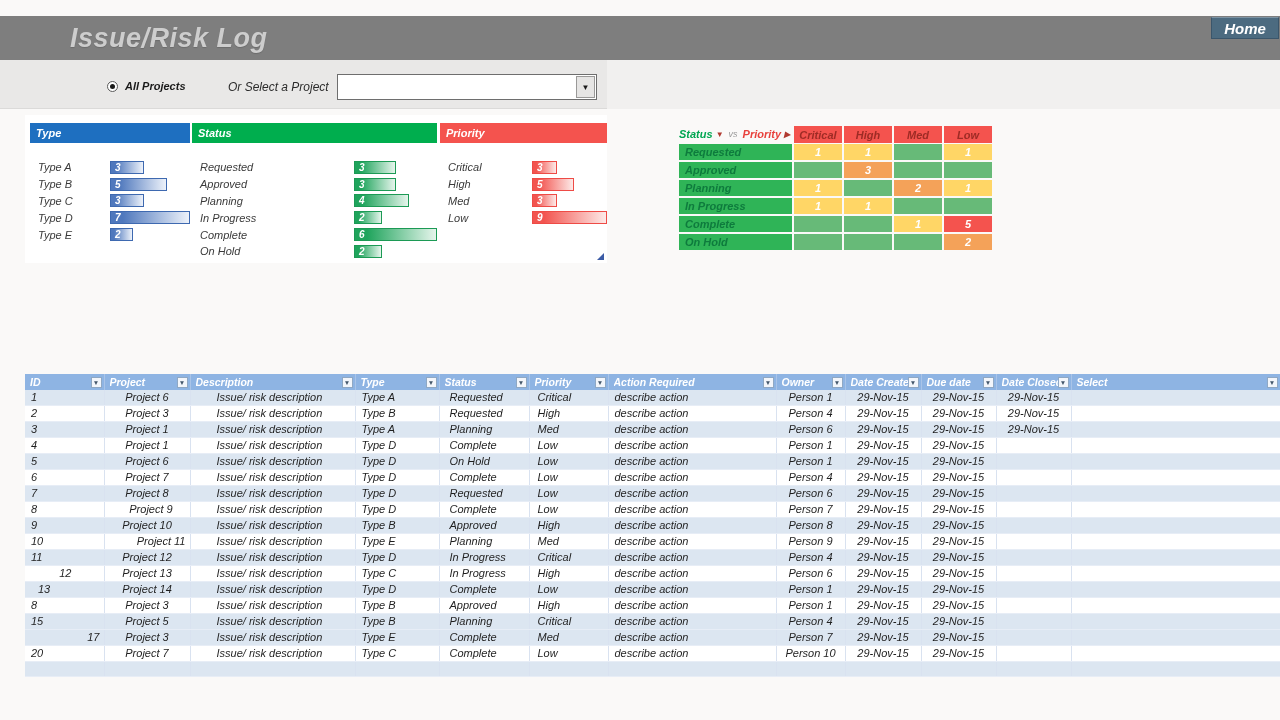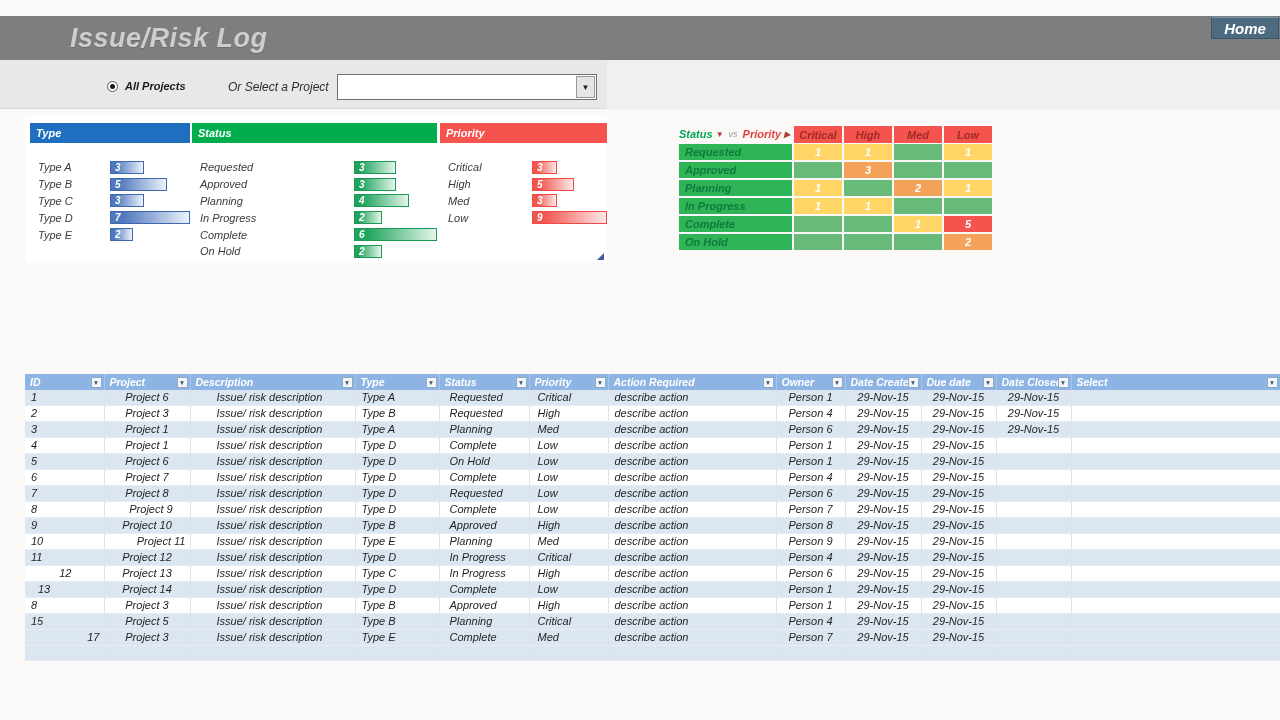--- a/index.html
+++ b/index.html
@@ -591,20 +591,34 @@
           <td style="text-align: left; padding-left: 6px;">Type E</td>
           <td style="text-align: left; padding-left: 10px;">Complete</td>
           <td style="text-align: left; padding-left: 8px;">Med</td>
           <td style="text-align: left; padding-left: 6px;">describe action</td>
           <td style="text-align: center;">Person 7</td>
           <td style="text-align: center;">29-Nov-15</td>
           <td style="text-align: center;">29-Nov-15</td>
           <td style="text-align: center;"></td>
           <td style="text-align: left;"></td>
         </tr>
+        <tr>
+          <td style="text-align: left; padding-left: 6px;">20</td>
+          <td style="text-align: center;">Project 7</td>
+          <td style="text-align: left; padding-left: 26px;">Issue/ risk description</td>
+          <td style="text-align: left; padding-left: 6px;">Type C</td>
+          <td style="text-align: left; padding-left: 10px;">Complete</td>
+          <td style="text-align: left; padding-left: 8px;">Low</td>
+          <td style="text-align: left; padding-left: 6px;">describe action</td>
+          <td style="text-align: center;">Person 10</td>
+          <td style="text-align: center;">29-Nov-15</td>
+          <td style="text-align: center;">29-Nov-15</td>
+          <td style="text-align: center;"></td>
+          <td style="text-align: left;"></td>
+        </tr>
         <tr class="banded">
           <td style="text-align: left; padding-left: 6px;"></td>
           <td style="text-align: center;"></td>
           <td style="text-align: left; padding-left: 26px;"></td>
           <td style="text-align: left; padding-left: 6px;"></td>
           <td style="text-align: left; padding-left: 10px;"></td>
           <td style="text-align: left; padding-left: 8px;"></td>
           <td style="text-align: left; padding-left: 6px;"></td>
           <td style="text-align: center;"></td>
           <td style="text-align: center;"></td>

